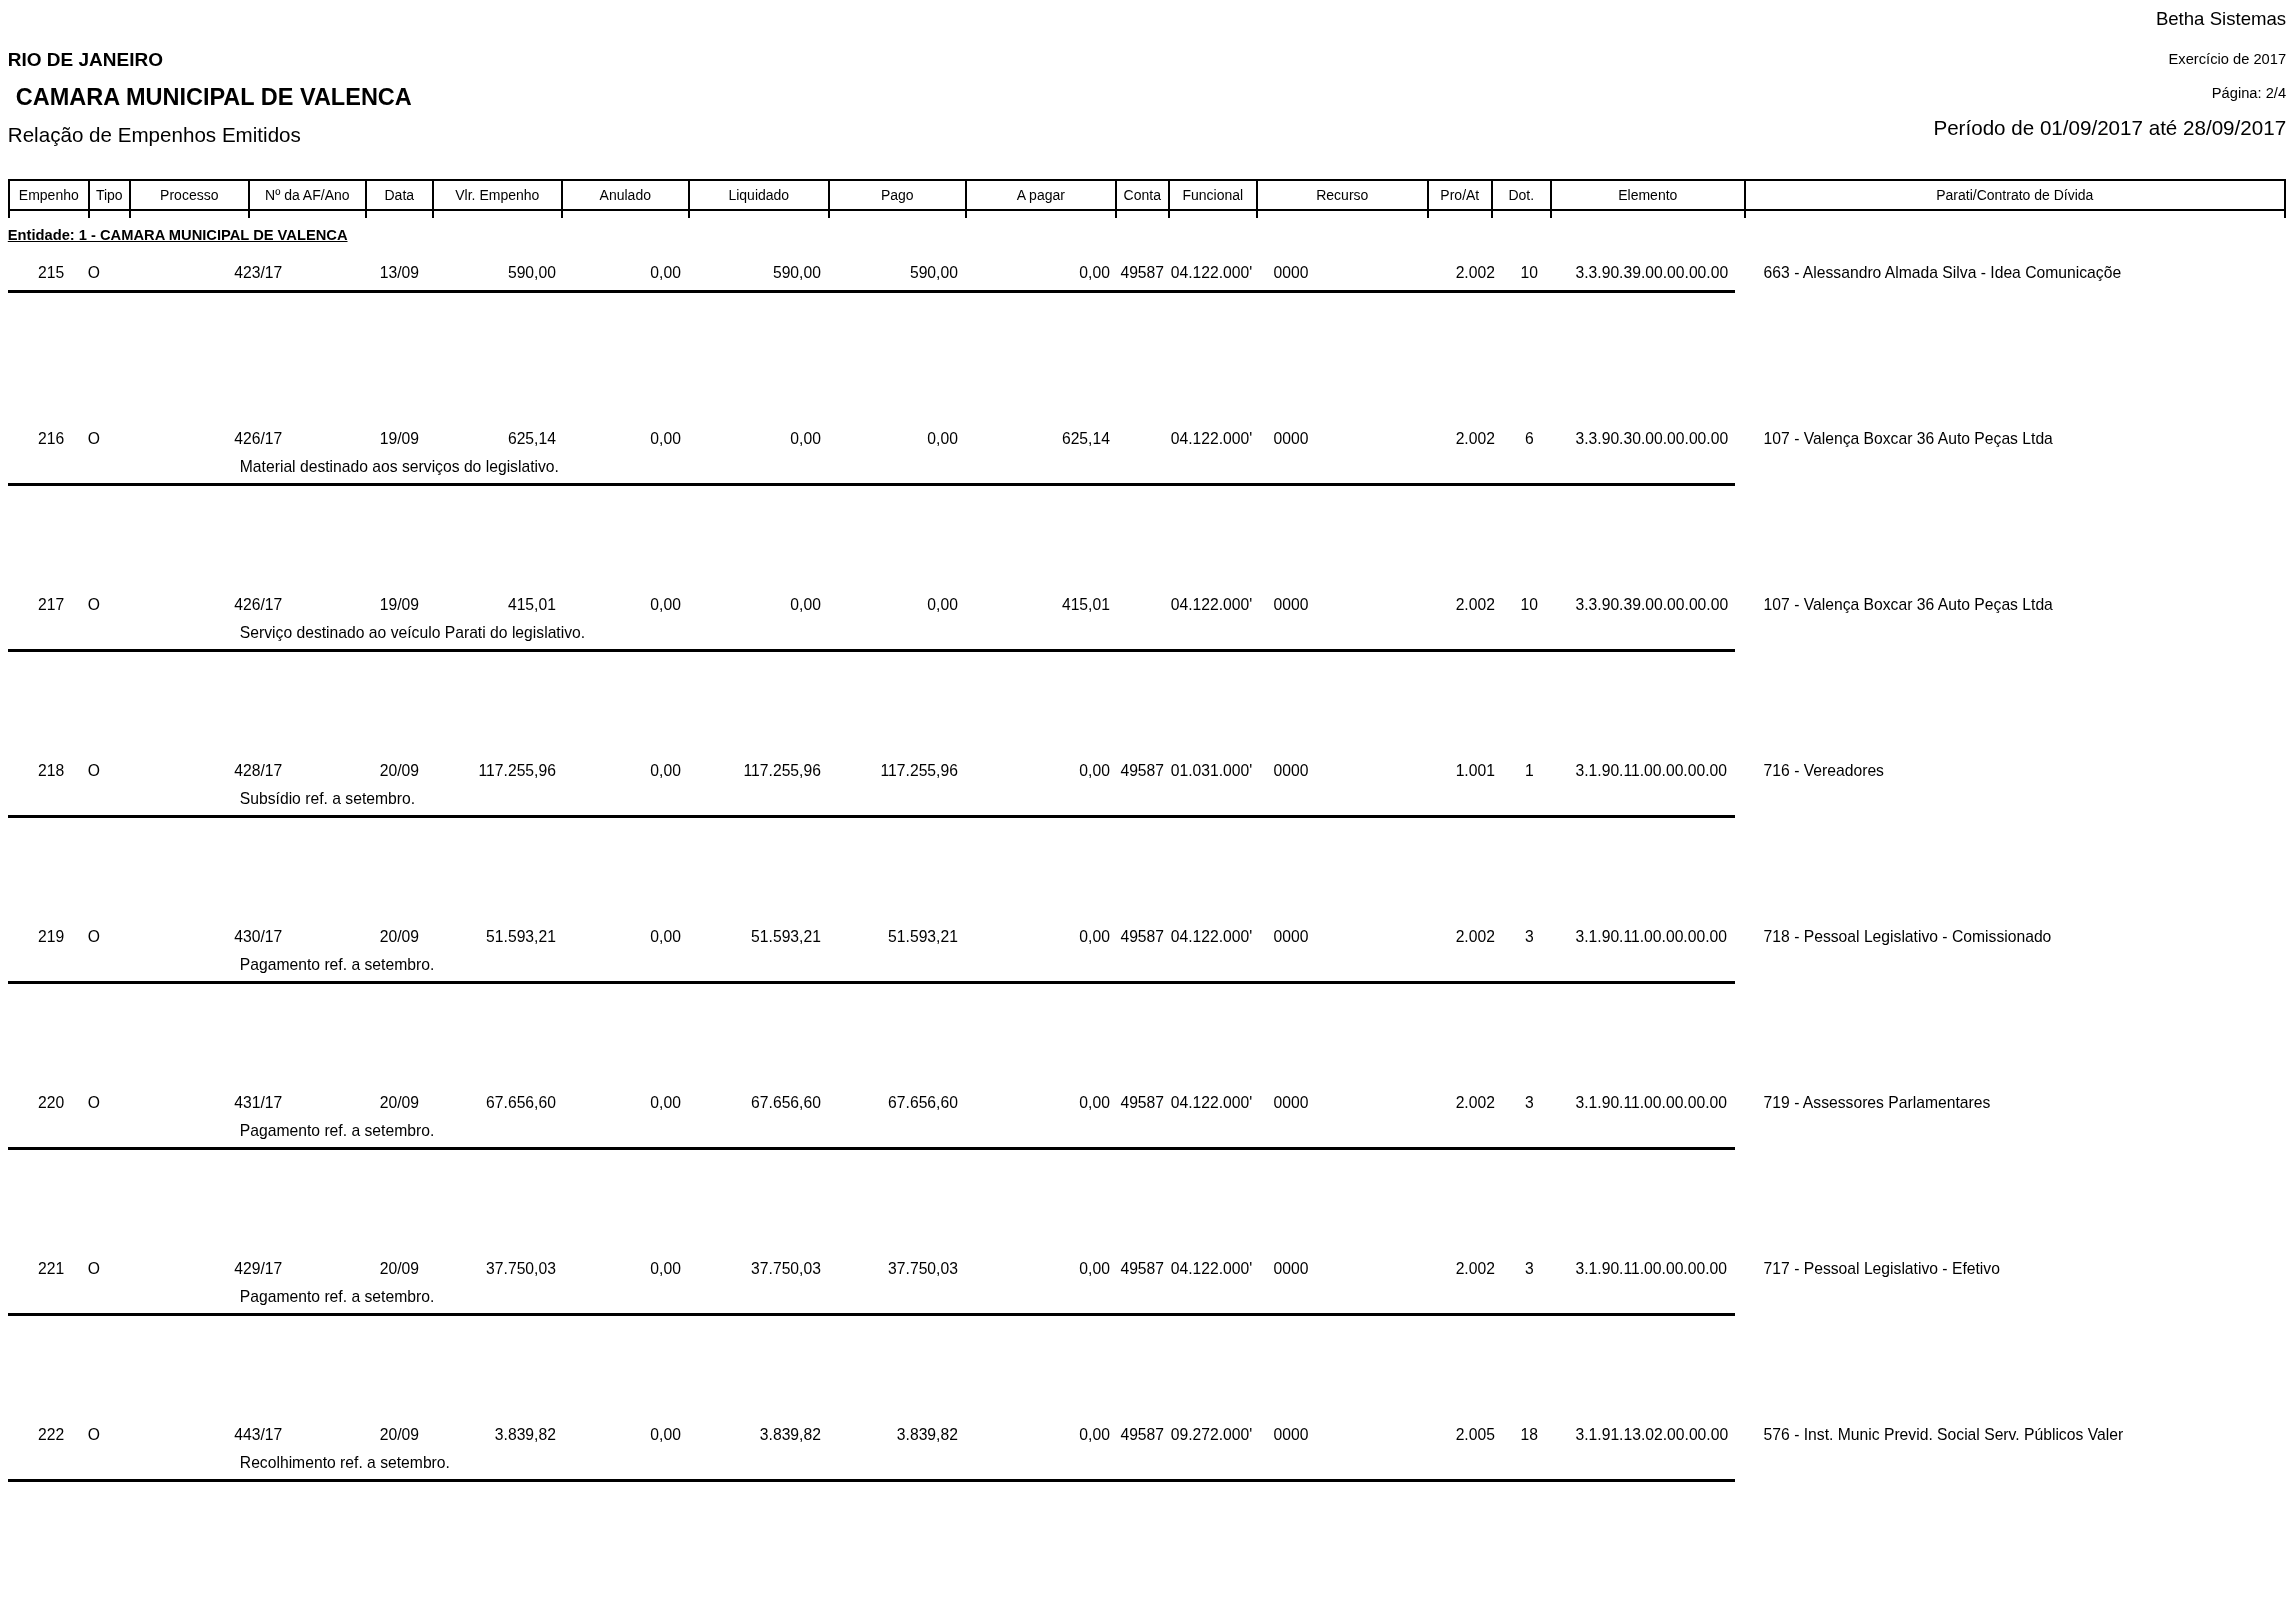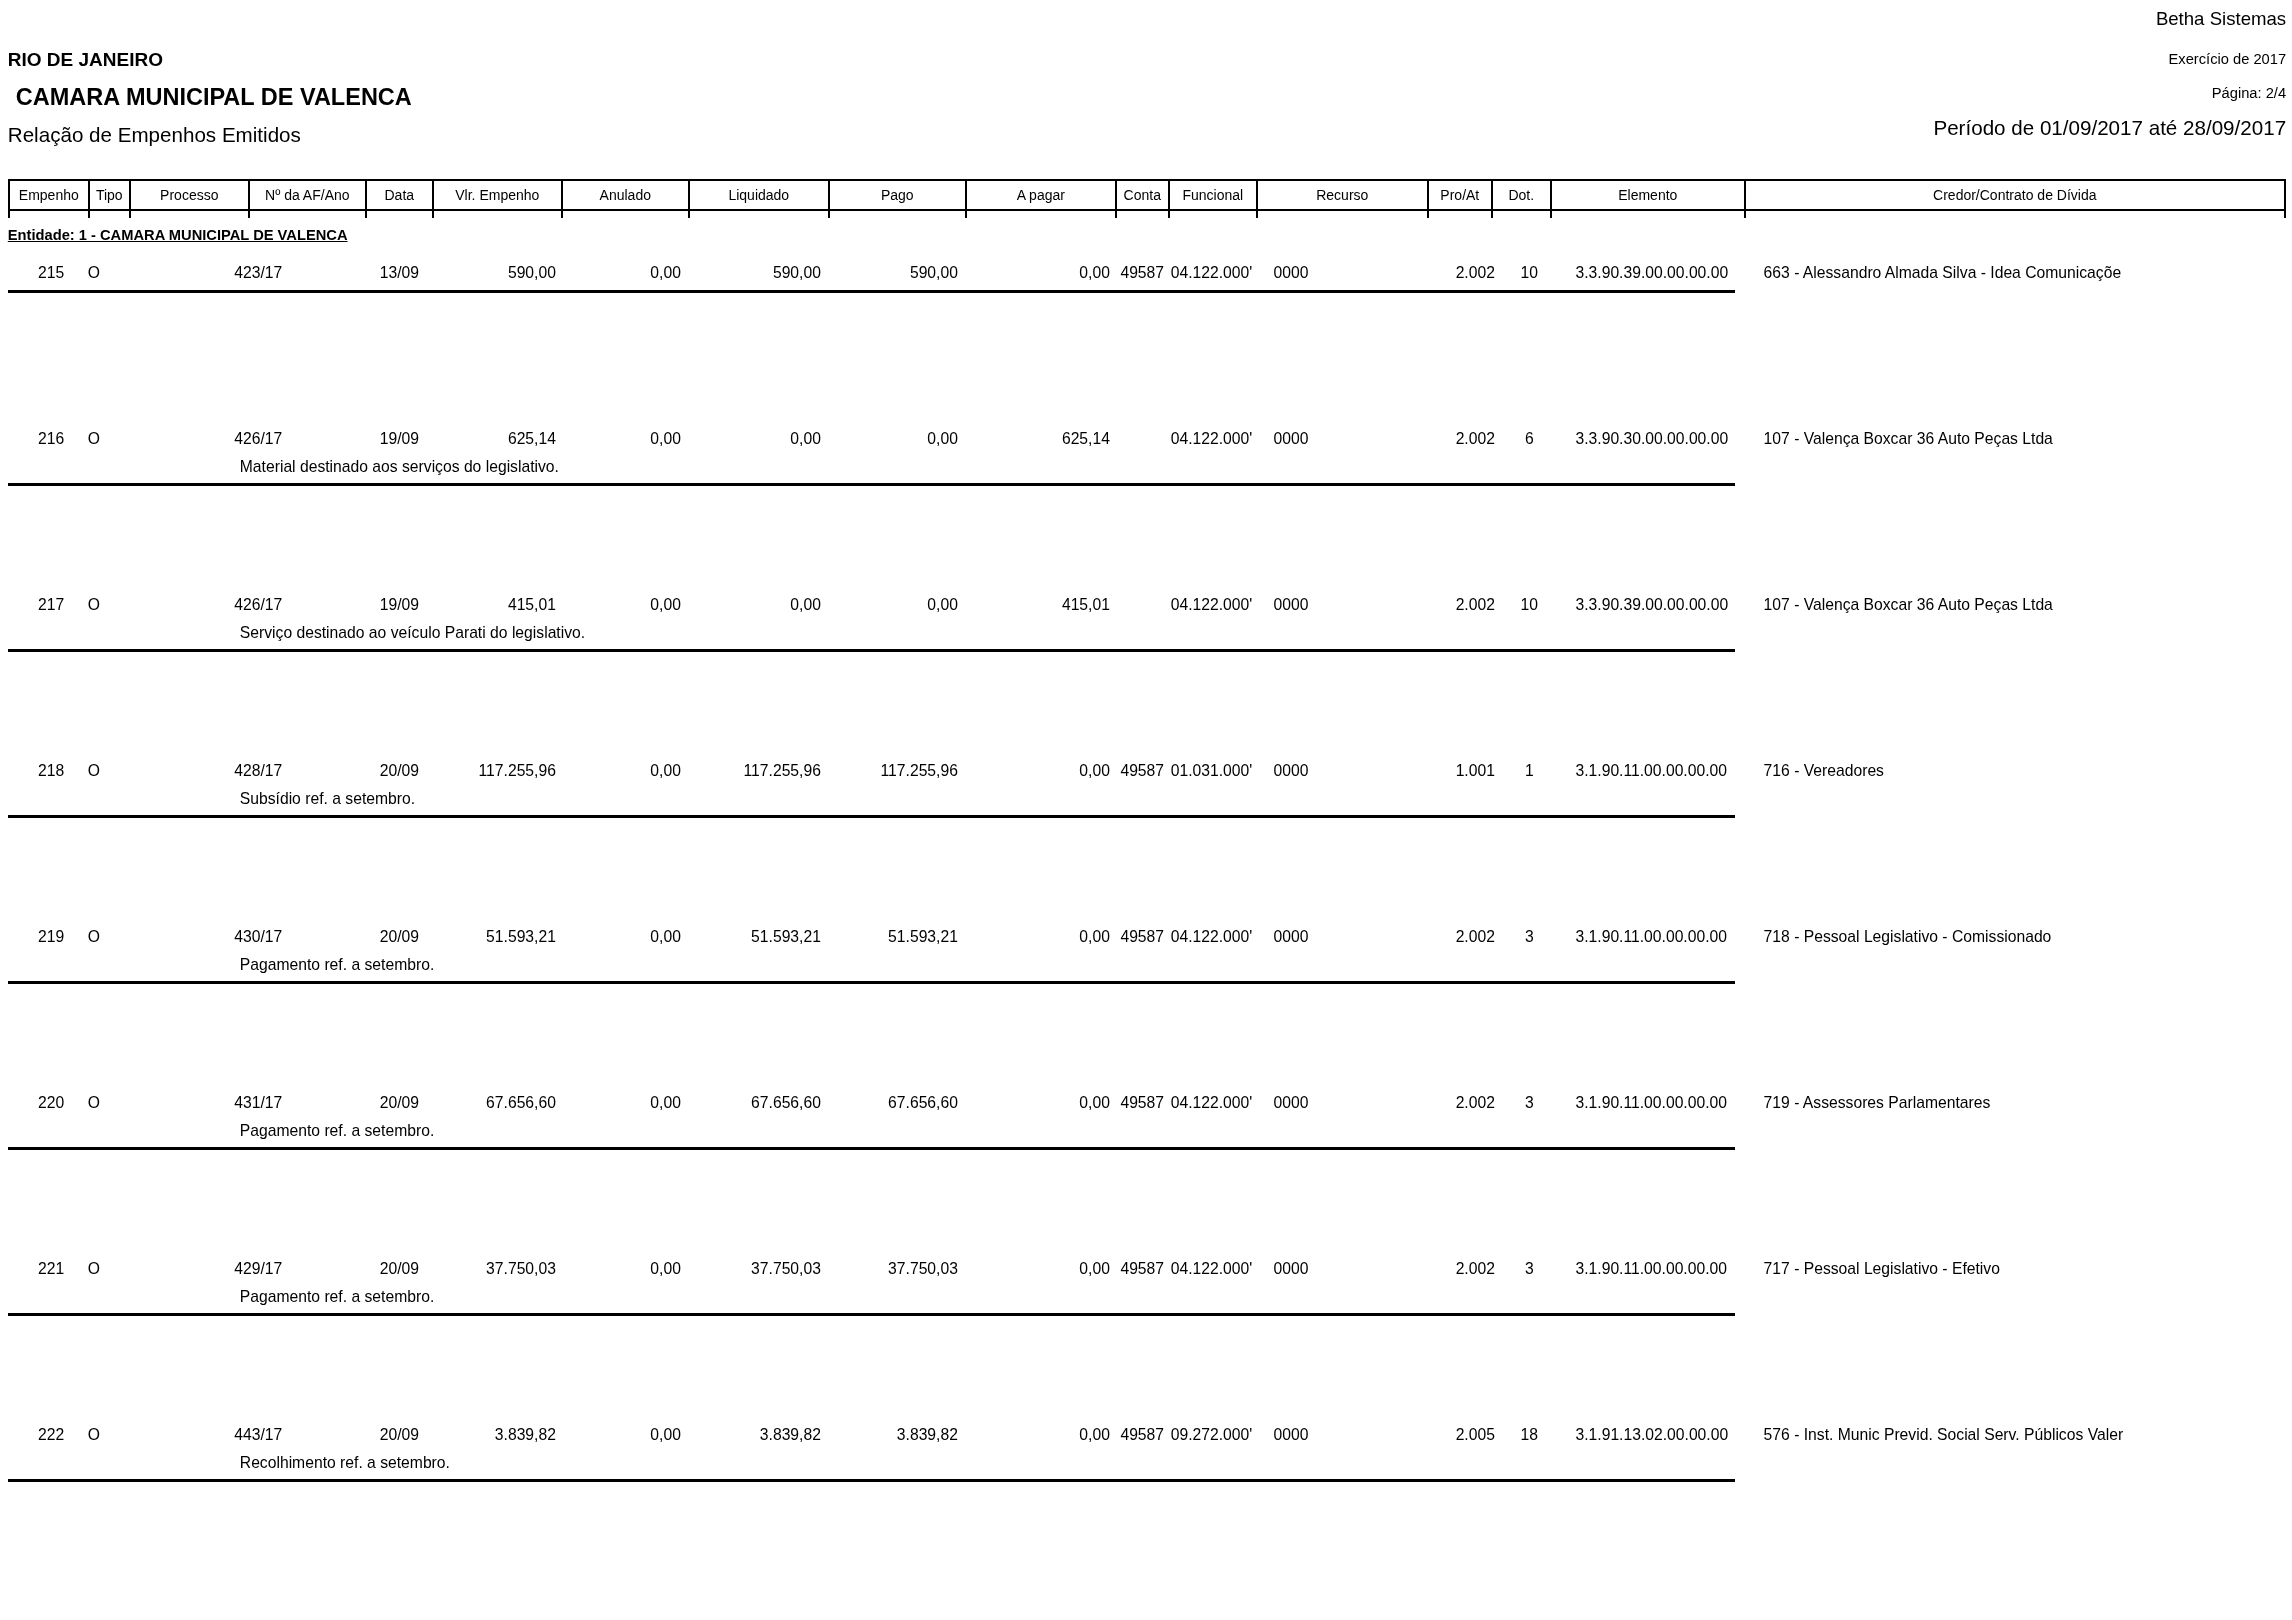--- a/index.html
+++ b/index.html
@@ -99,21 +99,21 @@
     <div class="hc w-anulado">Anulado</div>
     <div class="hc w-liquidado">Liquidado</div>
     <div class="hc w-pago">Pago</div>
     <div class="hc w-apagar">A pagar</div>
     <div class="hc w-conta">Conta</div>
     <div class="hc w-funcional">Funcional</div>
     <div class="hc w-recurso">Recurso</div>
     <div class="hc w-proat">Pro/At</div>
     <div class="hc w-dot">Dot.</div>
     <div class="hc w-elemento">Elemento</div>
-    <div class="hc w-credor">Credor/Contrato de Dívida</div>
+    <div class="hc w-credor">Parati/Contrato de Dívida</div>
   </div>
   <div class="tick-row">
     <div class="tc w-empenho"></div>
       <div class="tc w-tipo"></div>
       <div class="tc w-processo"></div>
     <div class="tc w-afano"></div>
       <div class="tc w-data"></div>
       <div class="tc w-vlr"></div>
     <div class="tc w-anulado"></div>
       <div class="tc w-liquidado"></div>

